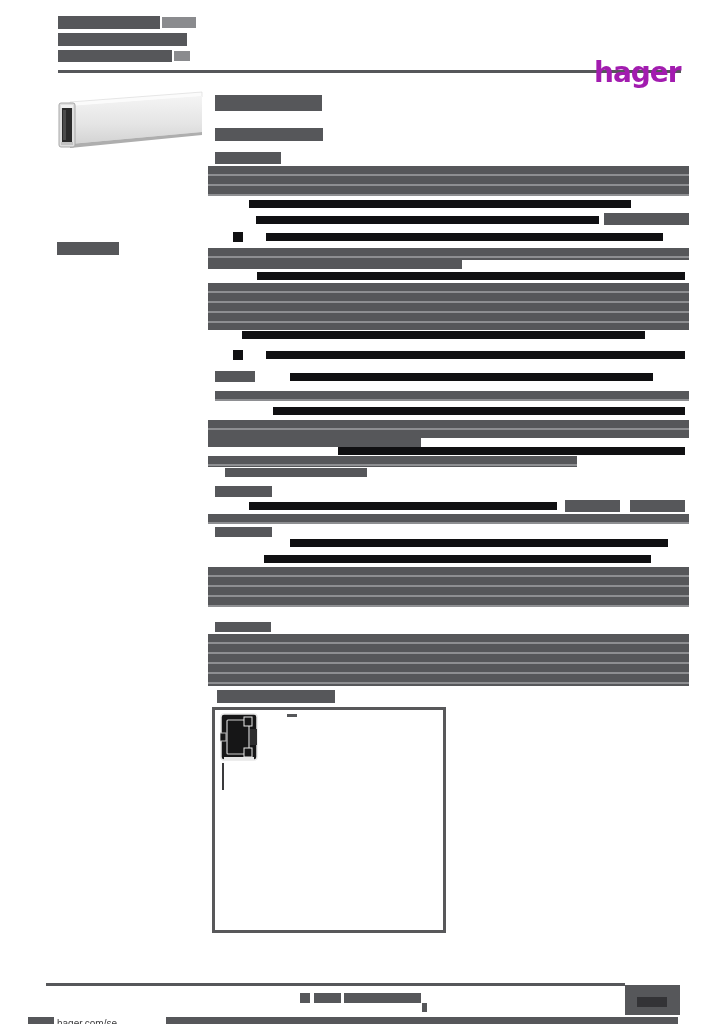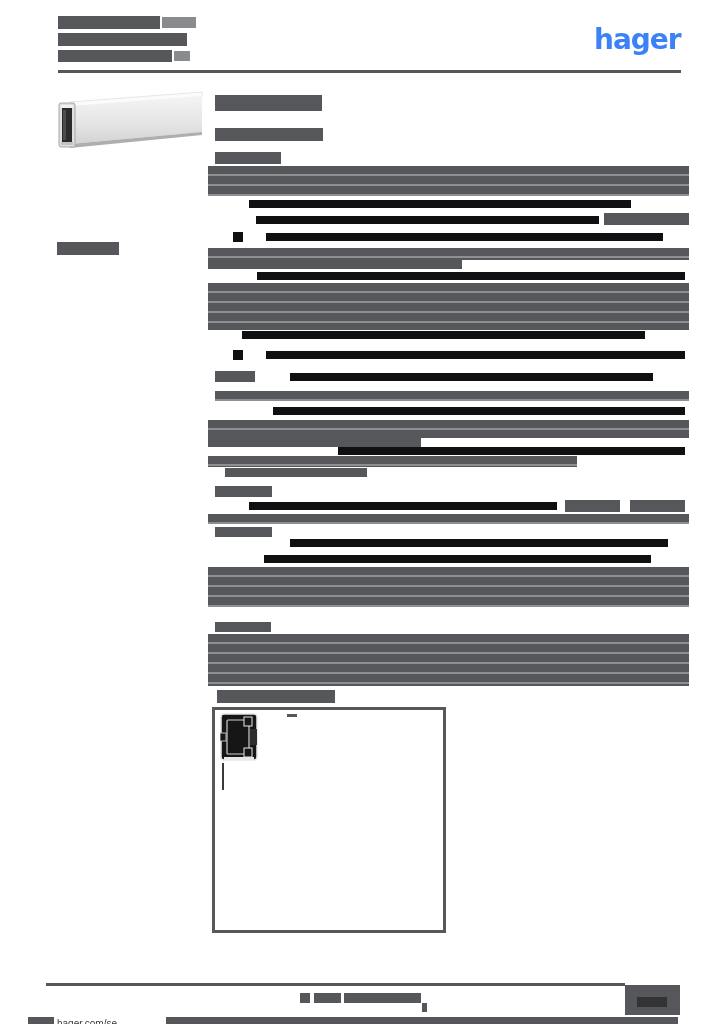--- a/index.html
+++ b/index.html
@@ -87,21 +87,21 @@
       <div class="blk tone-gray" style="left: 46px; top: 983px; width: 579px; height: 3px;"></div>
       <div class="blk tone-gray" style="left: 300px; top: 993px; width: 10px; height: 10px;"></div>
       <div class="blk tone-gray" style="left: 314px; top: 993px; width: 27px; height: 10px;"></div>
       <div class="blk tone-gray" style="left: 344px; top: 993px; width: 77px; height: 10px;"></div>
       <div class="blk tone-gray" style="left: 422px; top: 1003px; width: 5px; height: 9px;"></div>
       <div class="blk tone-gray" style="left: 625px; top: 985px; width: 55px; height: 30px;"></div>
       <div class="blk tone-darker" style="left: 637px; top: 997px; width: 30px; height: 10px;"></div>
       <div class="blk tone-gray" style="left: 28px; top: 1017px; width: 650px; height: 7px;"></div>
     </div>
 
-  <div class="logo" style="color: #3b82f6;">
+  <div class="logo" style="color: #a21caf; margin-top: 33px;">
     <span>hager</span>
   </div>
 
   <div class="photo">
     <svg width="146" height="63" viewBox="0 0 146 63">
       <defs>
         <linearGradient id="faceG" x1="0" y1="0" x2="0" y2="1">
           <stop offset="0" stop-color="#f4f4f4"></stop>
           <stop offset="0.6" stop-color="#e4e4e4"></stop>
           <stop offset="1" stop-color="#d3d3d3"></stop>

